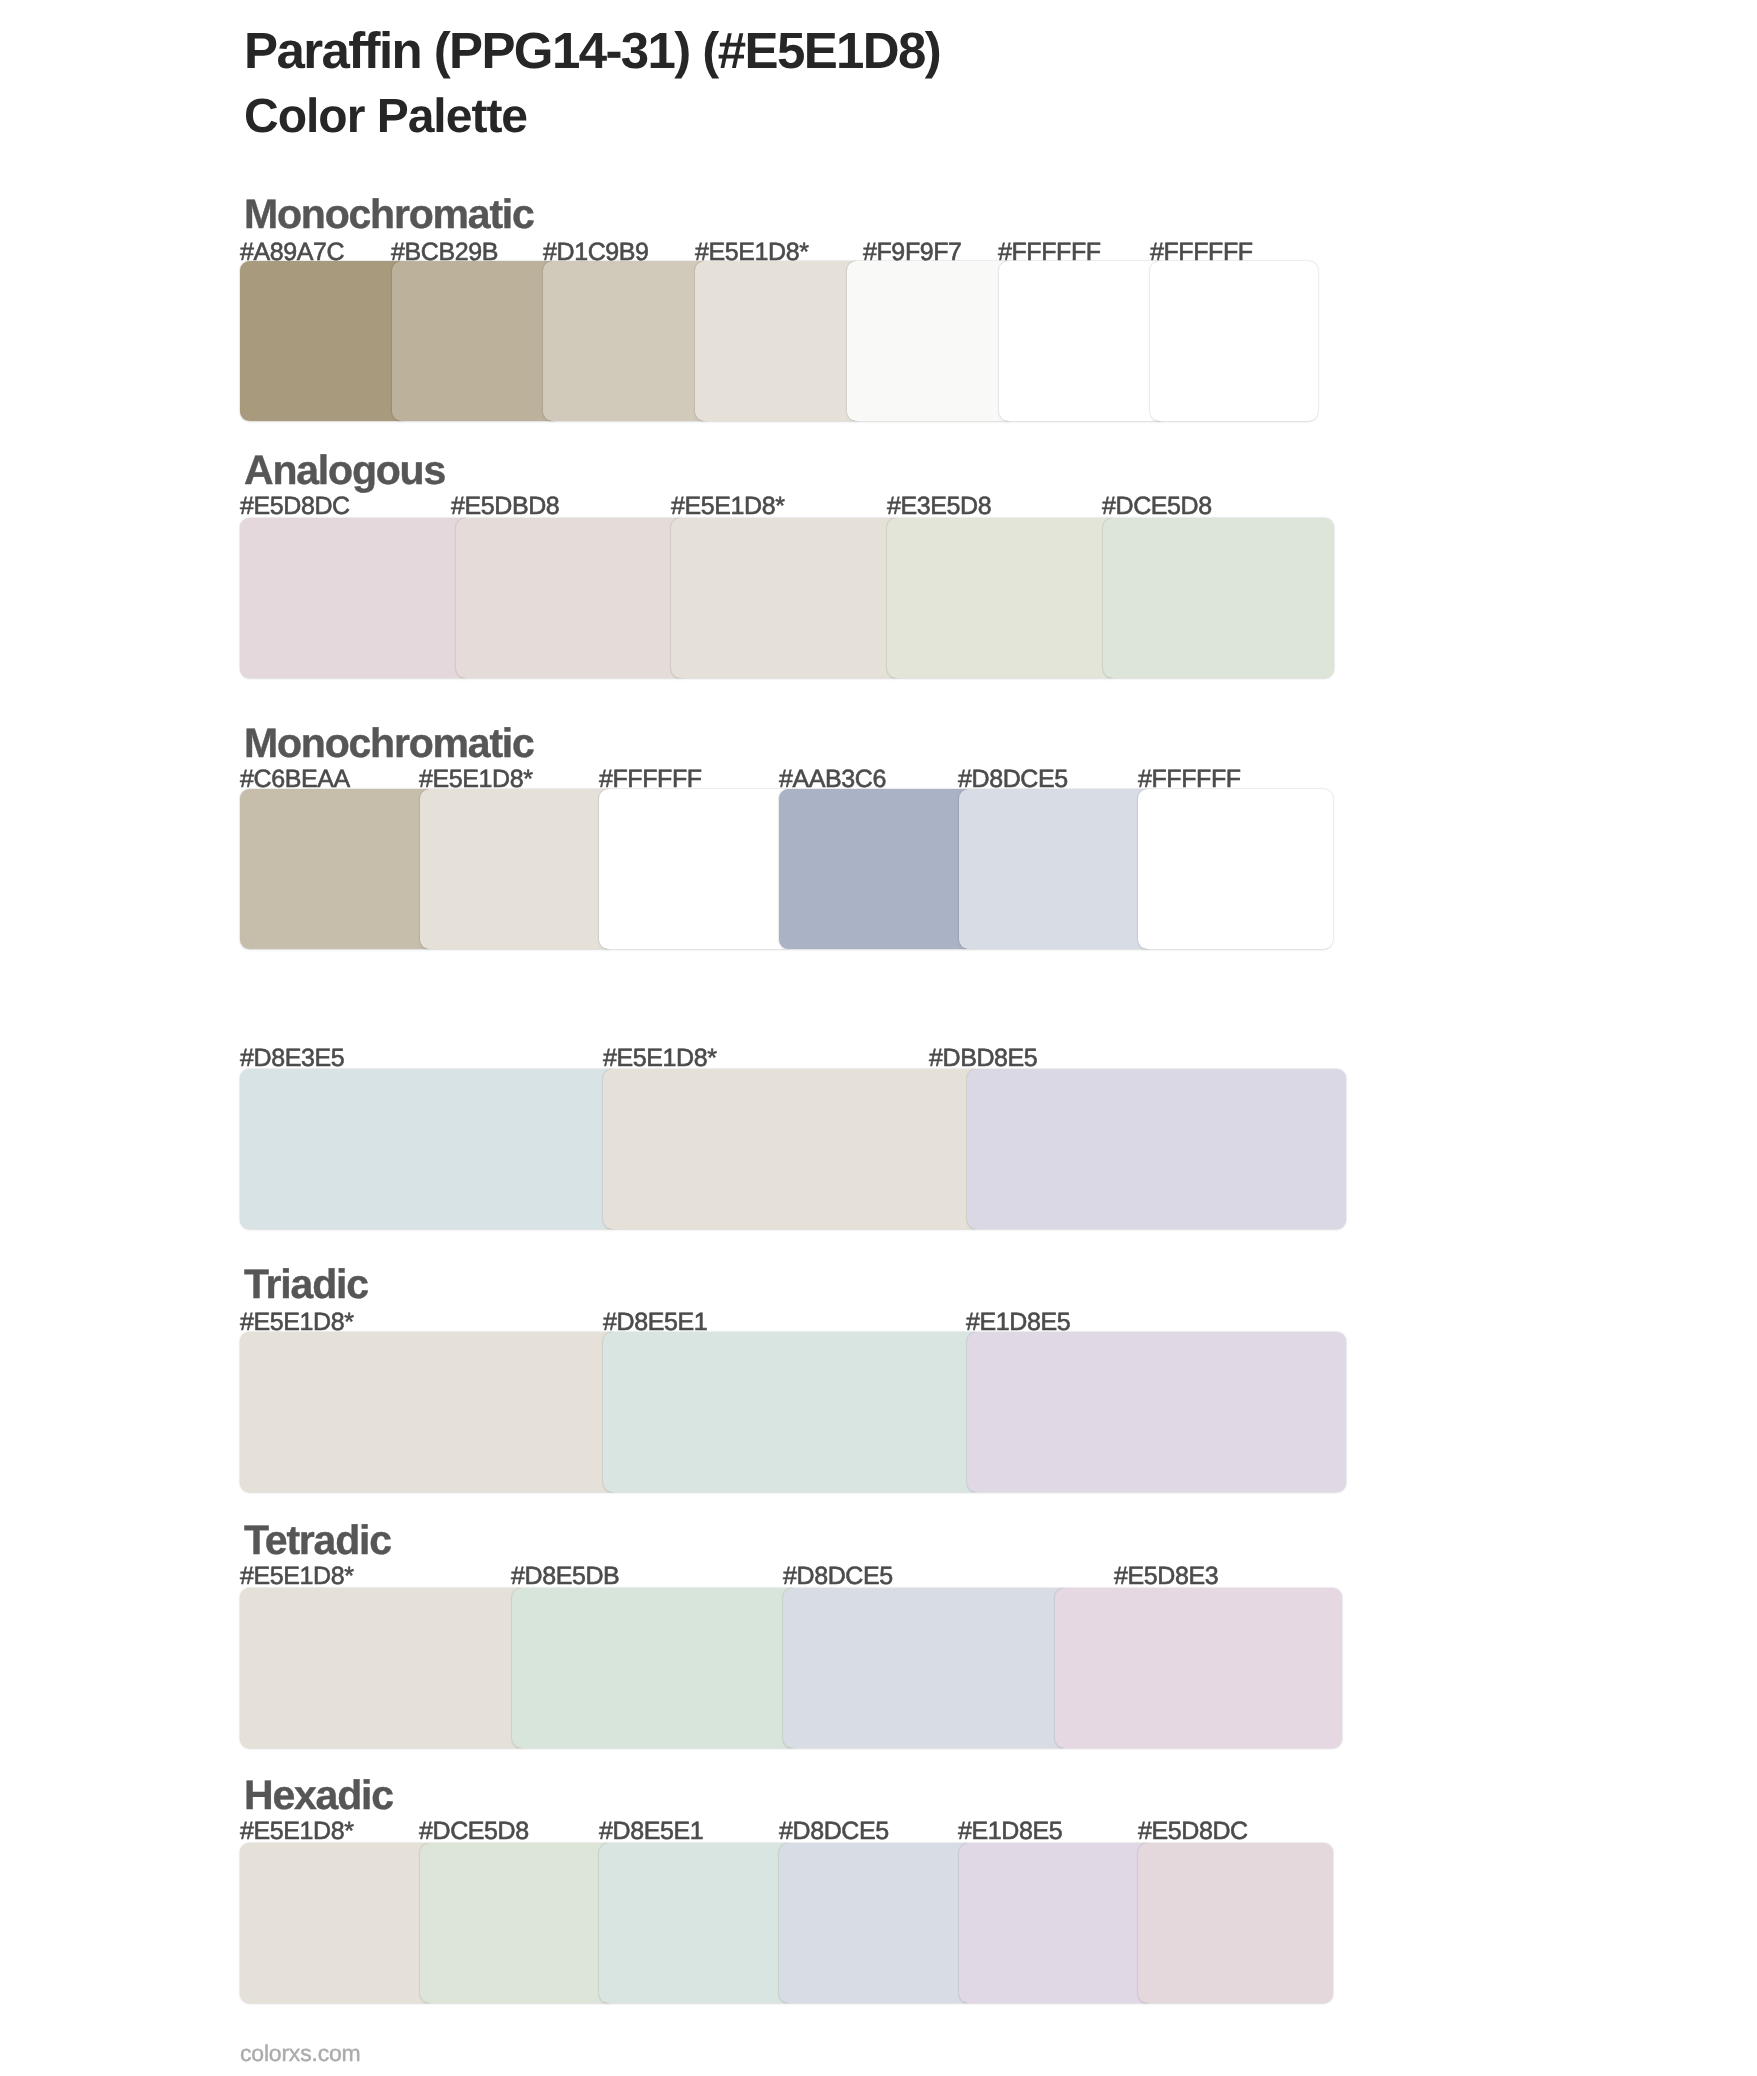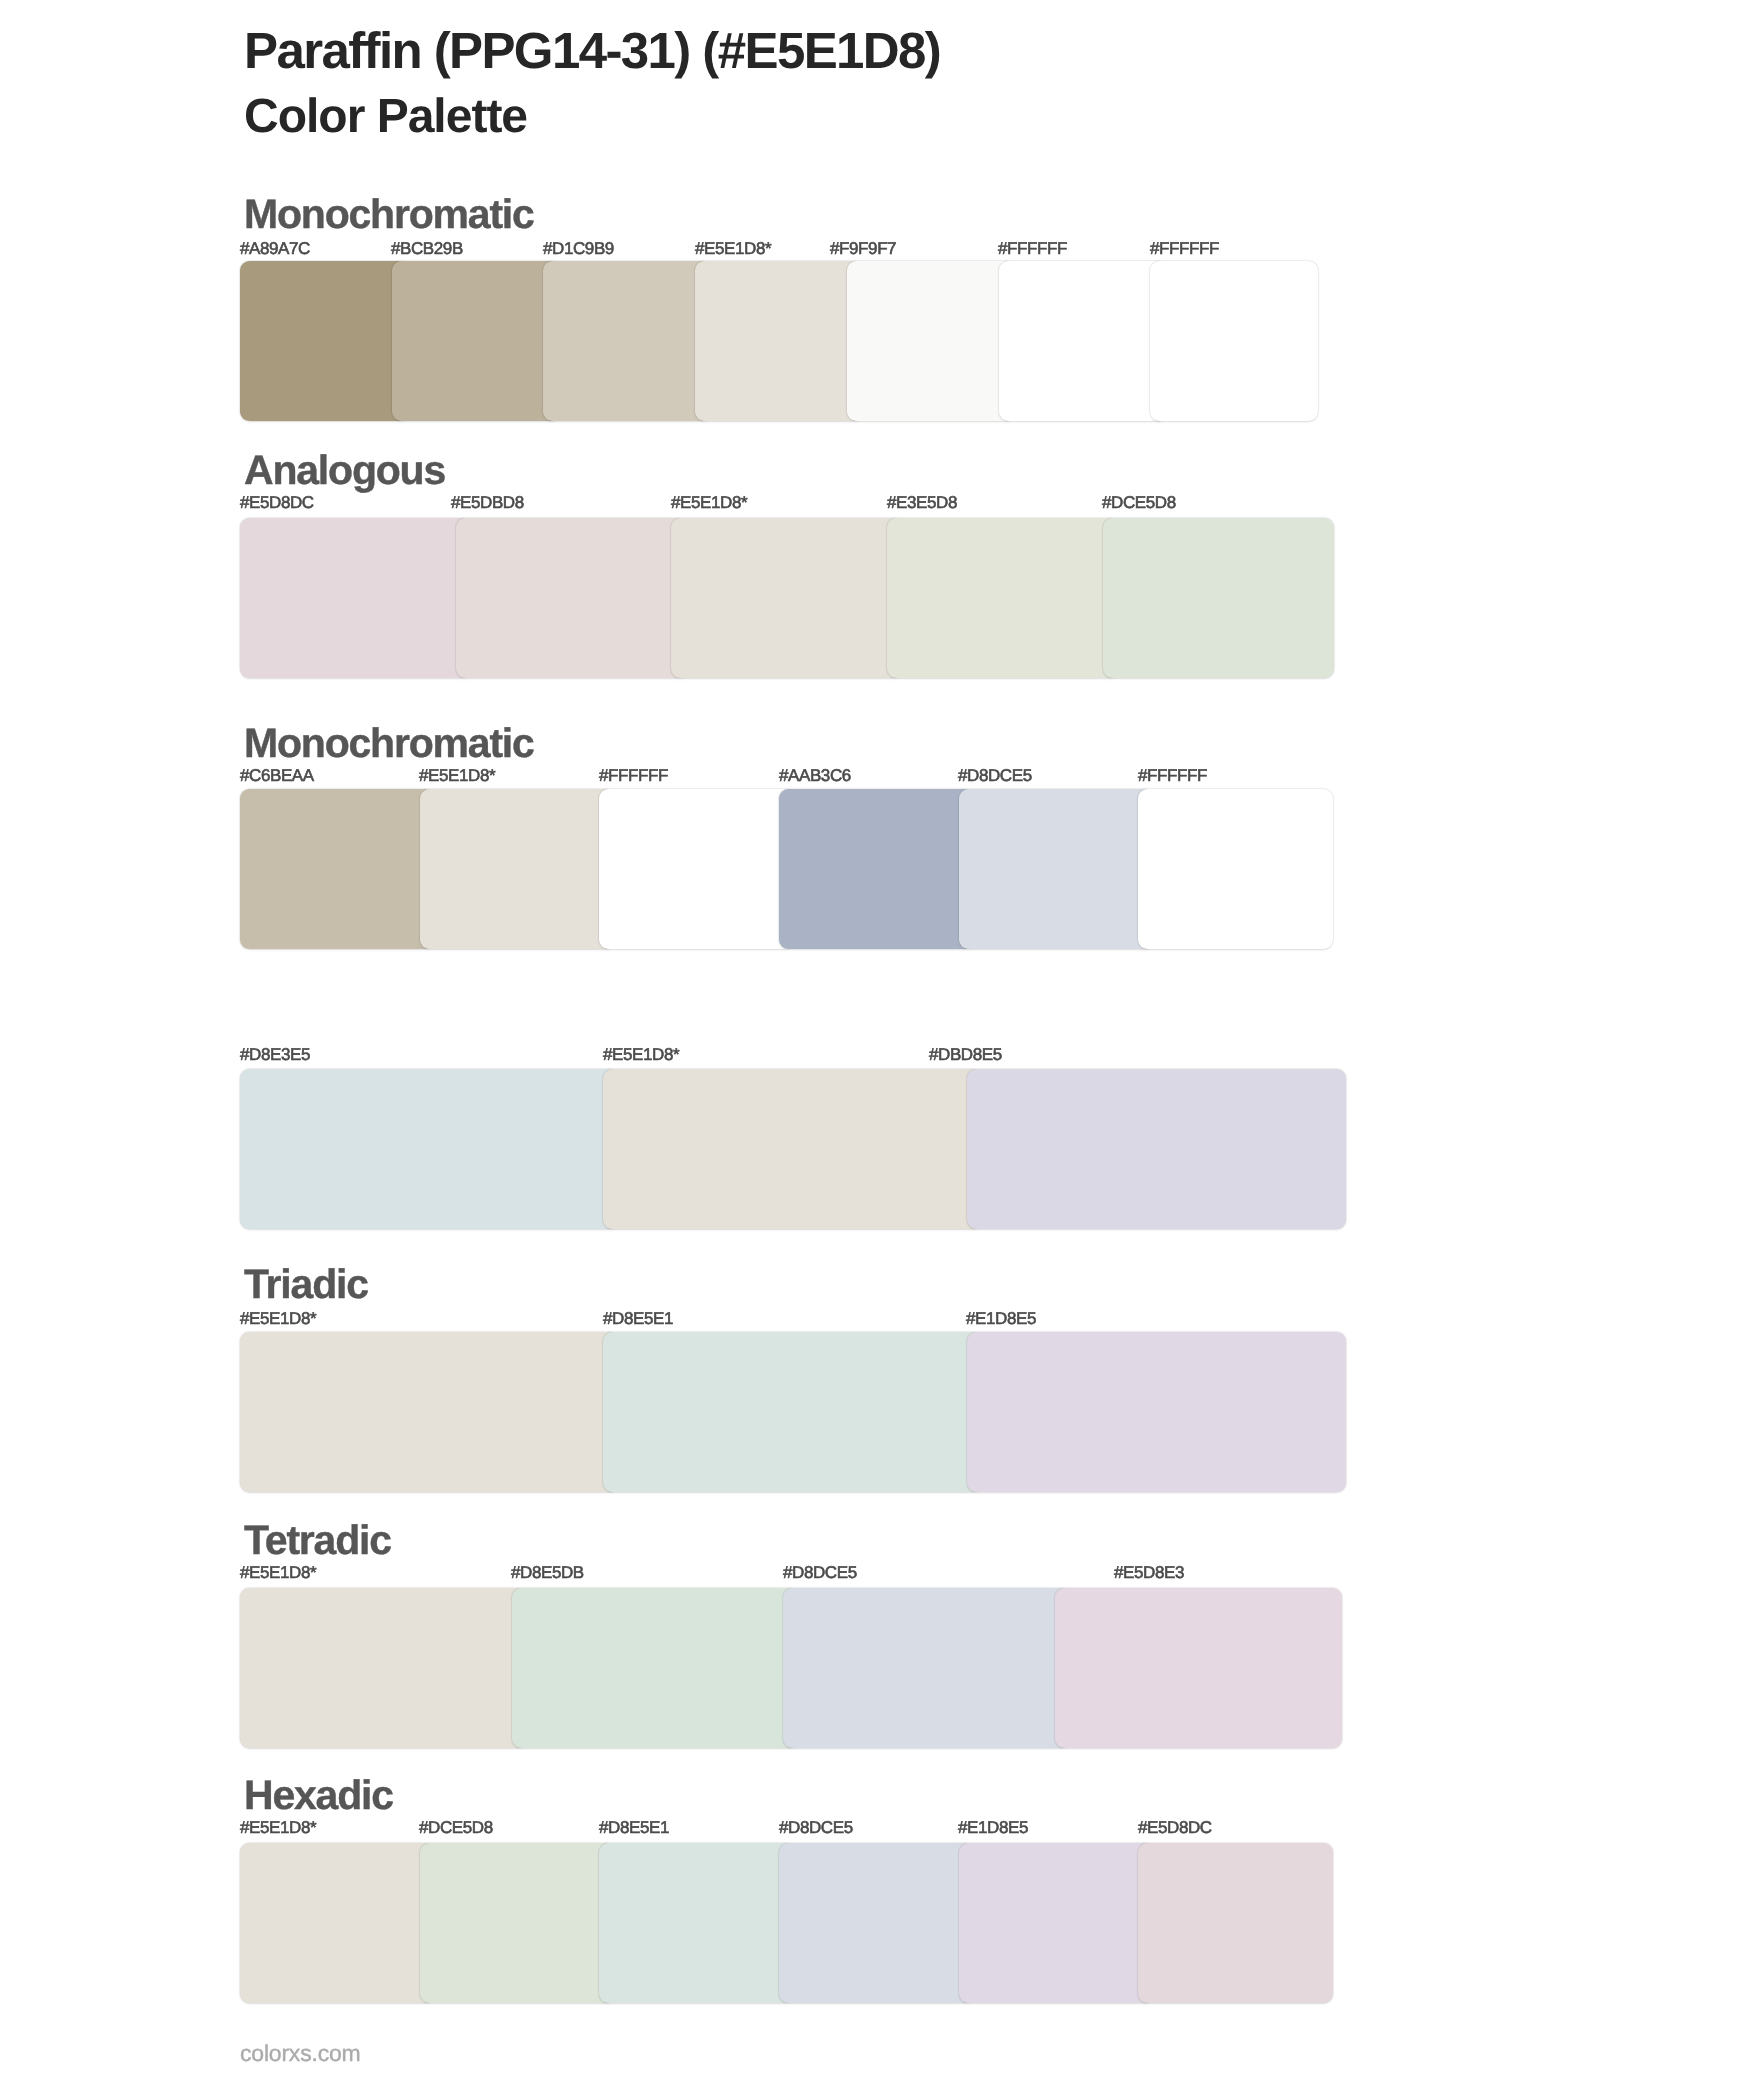--- a/index.html
+++ b/index.html
@@ -12,21 +12,21 @@
   .page-title{position:absolute;left:240px;top:21px;font-size:51px;font-weight:bold;
               color:#262626;letter-spacing:-1.6px;line-height:1;white-space:nowrap;}
   .page-subtitle{position:absolute;left:240px;top:89px;font-size:48px;font-weight:bold;
               color:#262626;letter-spacing:-1px;line-height:1;white-space:nowrap;}
   .sec-title{position:absolute;left:240px;font-size:41px;font-weight:bold;color:#565656;
              letter-spacing:-1.2px;line-height:1;white-space:nowrap;
              -webkit-text-stroke:0.4px #565656;}
   .swatch-row{position:absolute;left:240px;height:160px;}
   .swatch{position:absolute;top:0;height:160px;border-radius:9.6px;box-sizing:border-box;
           box-shadow:0 0 0 0.8px rgba(0,0,0,0.055), 0 0.8px 2.4px rgba(0,0,0,0.11);}
-  .hex-label{position:absolute;font-size:17px;color:#4b4b4b;letter-spacing:-0.4px;
+  .hex-label{position:absolute;font-size:25px;color:#4b4b4b;letter-spacing:-0.4px;
              line-height:1;white-space:nowrap;-webkit-text-stroke:0.6px #4b4b4b;}
   .site-footer{position:absolute;left:240px;top:2042px;font-size:23px;color:#ababab;
                letter-spacing:-0.2px;line-height:1;white-space:nowrap;
                -webkit-text-stroke:0.4px #ababab;}
 </style>
 </head>
 <body>
 
 <div id="page">
   <h1 class="page-title">Paraffin (PPG14-31) (#E5E1D8)</h1>
@@ -39,21 +39,21 @@
     <div class="swatch" style="left: 303px; width: 168px; z-index: 3; background-color: rgb(209, 201, 185);"></div>
     <div class="swatch" style="left: 455px; width: 168px; z-index: 4; background-color: rgb(229, 225, 216);"></div>
     <div class="swatch" style="left: 607px; width: 168px; z-index: 5; background-color: rgb(249, 249, 247);"></div>
     <div class="swatch" style="left: 759px; width: 168px; z-index: 6; background-color: rgb(255, 255, 255);"></div>
     <div class="swatch" style="left: 910px; width: 168px; z-index: 7; background-color: rgb(255, 255, 255);"></div>
   </div>
   <div class="hex-label" style="left:240px;top:240px">#A89A7C</div>
   <div class="hex-label" style="left:391px;top:240px">#BCB29B</div>
   <div class="hex-label" style="left:543px;top:240px">#D1C9B9</div>
   <div class="hex-label" style="left:695px;top:240px">#E5E1D8*</div>
-  <div class="hex-label" style="left:830px;top:240px">#F9F9F7</div>
+  <div class="hex-label" style="left:863px;top:240px">#F9F9F7</div>
   <div class="hex-label" style="left:998px;top:240px">#FFFFFF</div>
   <div class="hex-label" style="left:1150px;top:240px">#FFFFFF</div>
 
   <h3 class="sec-title" style="top:446px">Analogous</h3>
   <div class="swatch-row" style="top:518px;width:1093px">
     <div class="swatch" style="left: 0px; width: 231px; z-index: 1; background-color: rgb(229, 216, 220);"></div>
     <div class="swatch" style="left: 216px; width: 231px; z-index: 2; background-color: rgb(229, 219, 216);"></div>
     <div class="swatch" style="left: 431px; width: 231px; z-index: 3; background-color: rgb(229, 225, 216);"></div>
     <div class="swatch" style="left: 647px; width: 231px; z-index: 4; background-color: rgb(227, 229, 216);"></div>
     <div class="swatch" style="left: 863px; width: 231px; z-index: 5; background-color: rgb(220, 229, 216);"></div>

